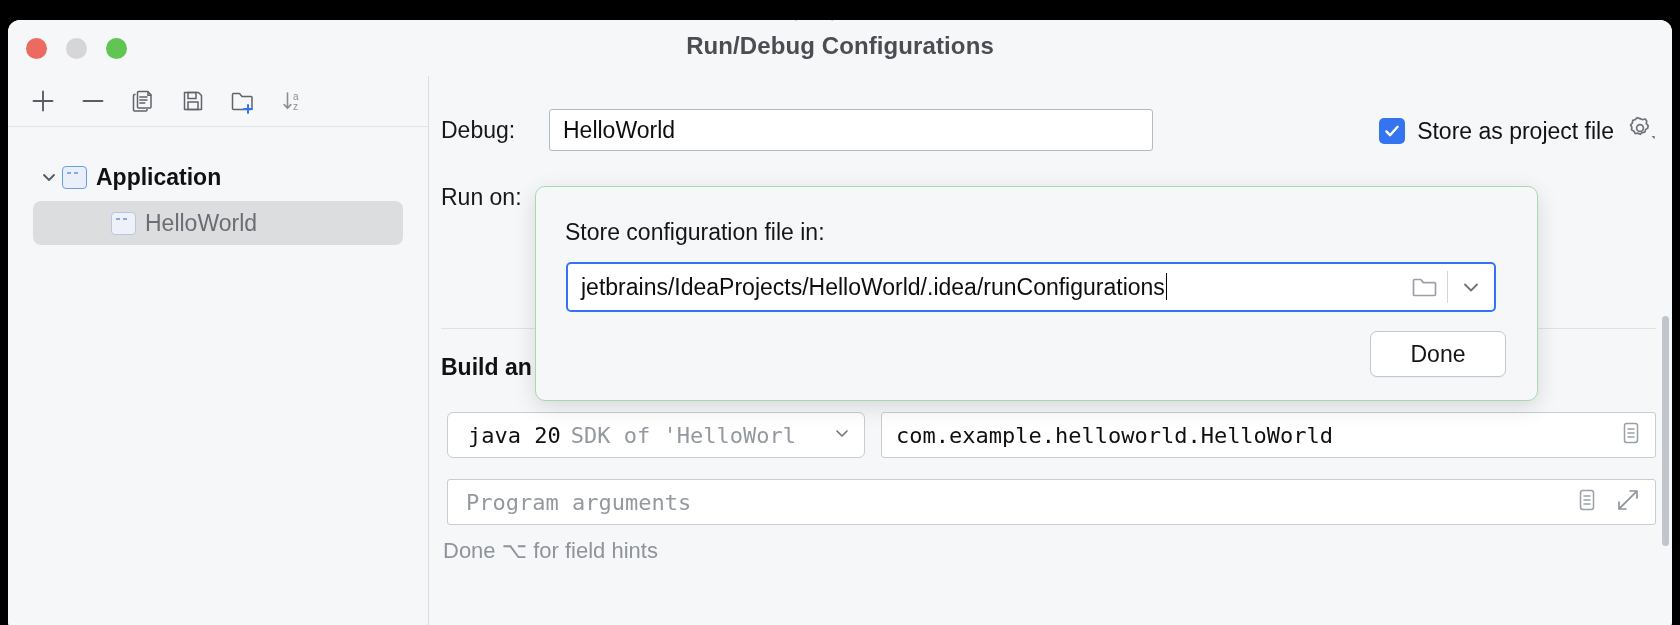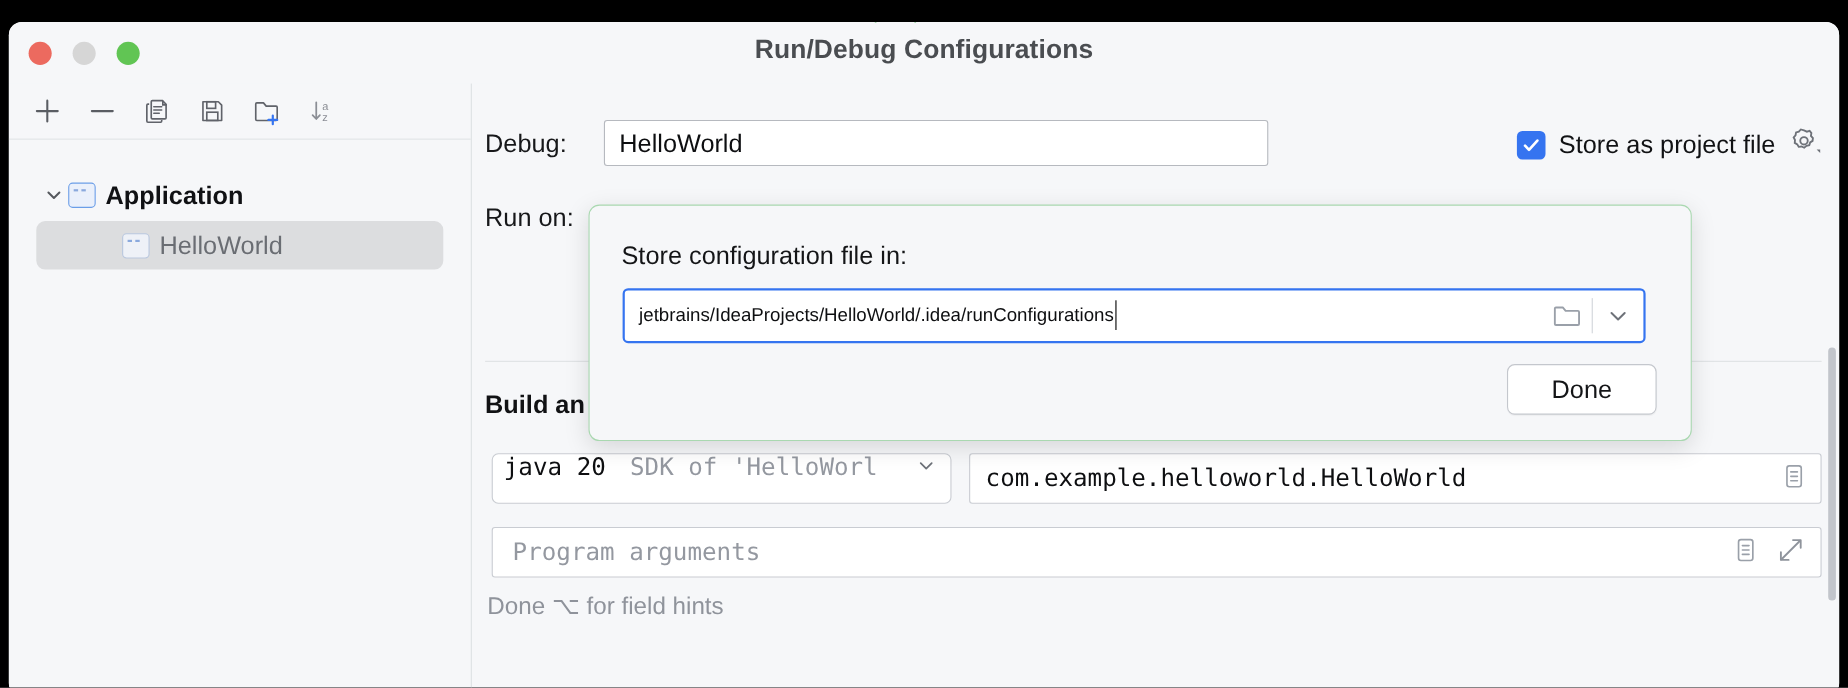--- a/index.html
+++ b/index.html
@@ -255,23 +255,23 @@
     position: absolute;
     left: 18px;
     top: 336px;
     width: 418px;
     height: 46px;
     background: #ffffff;
     border: 1px solid #c9ccd2;
     border-radius: 6px;
     box-sizing: border-box;
     display: flex;
-    padding: 0 12px 0 10px;
+    align-items: center;
+    padding: 0 12px 0 20px;
     overflow: hidden;
-    gap: 12px;
   }
   .sdk-primary {
     font-size: 22px;
     color: #0e0f11;
     white-space: nowrap;
   }
   .sdk-secondary {
     font-size: 22px;
     color: #9498a0;
     white-space: nowrap;
@@ -388,21 +388,21 @@
     height: 50px;
     background: #ffffff;
     border: 2.5px solid #3574f0;
     border-radius: 5px;
     box-sizing: border-box;
     display: flex;
     align-items: center;
     padding-left: 13px;
   }
   .pop-path {
-    font-size: 17px;
+    font-size: 23px;
     color: #0d0e10;
     white-space: nowrap;
   }
   .caret {
     display: inline-block;
     width: 1.5px;
     height: 27px;
     background: #000;
     margin-left: 1px;
     vertical-align: middle;

